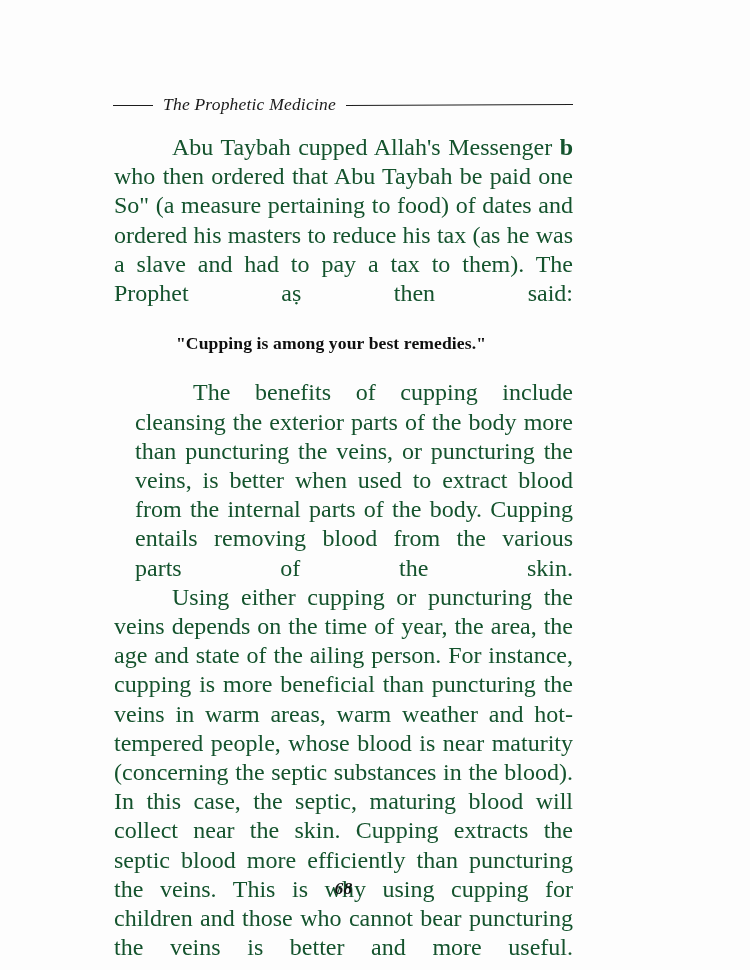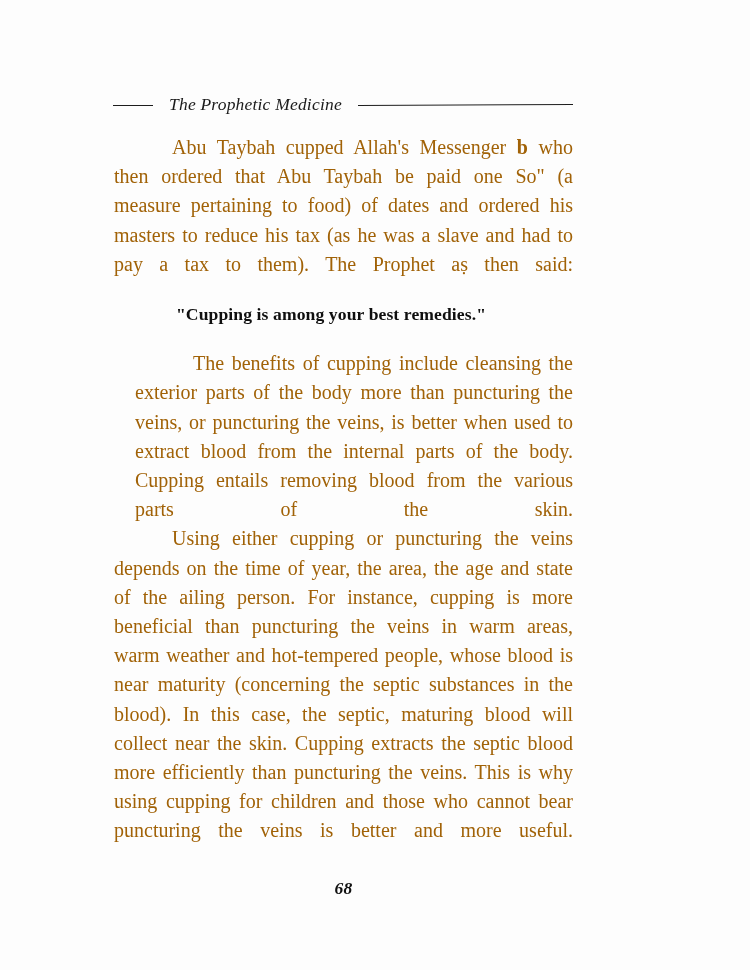--- a/index.html
+++ b/index.html
@@ -22,21 +22,21 @@
 
   
   .header {
     position: absolute;
     left: 113px;
     top: 92px;
     width: 460px;
     height: 26px;
     display: flex;
     align-items: center;
-    gap: 16px;
+    gap: 10px;
   }
 
   .header-rule {
     height: 0;
     border-top: 1.9px solid #1d1d1d;
     flex: 0 0 auto;
   }
   .header-rule.left  { width: 40px; }
   .header-rule.right {
     flex: 1 1 auto;
@@ -56,26 +56,26 @@
   
   .textblock {
     position: absolute;
     left: 114px;
     top: 133px;
     width: 459px;
   }
 
   p.para {
     margin: 0;
-    font-size: 20px;
+    font-size: 24px;
     line-height: 29.2px;
     text-align: justify;
     text-justify: inter-word;
     text-indent: 58px;
-    color: #a16207;
+    color: #14532d;
     word-spacing: 0.2px;
   }
 
   
   p.para.justify-last {
     text-align-last: justify;
   }
   p.gap-b { margin-top: 20px; margin-left: 21px; }
   p.gap-c { }
 

